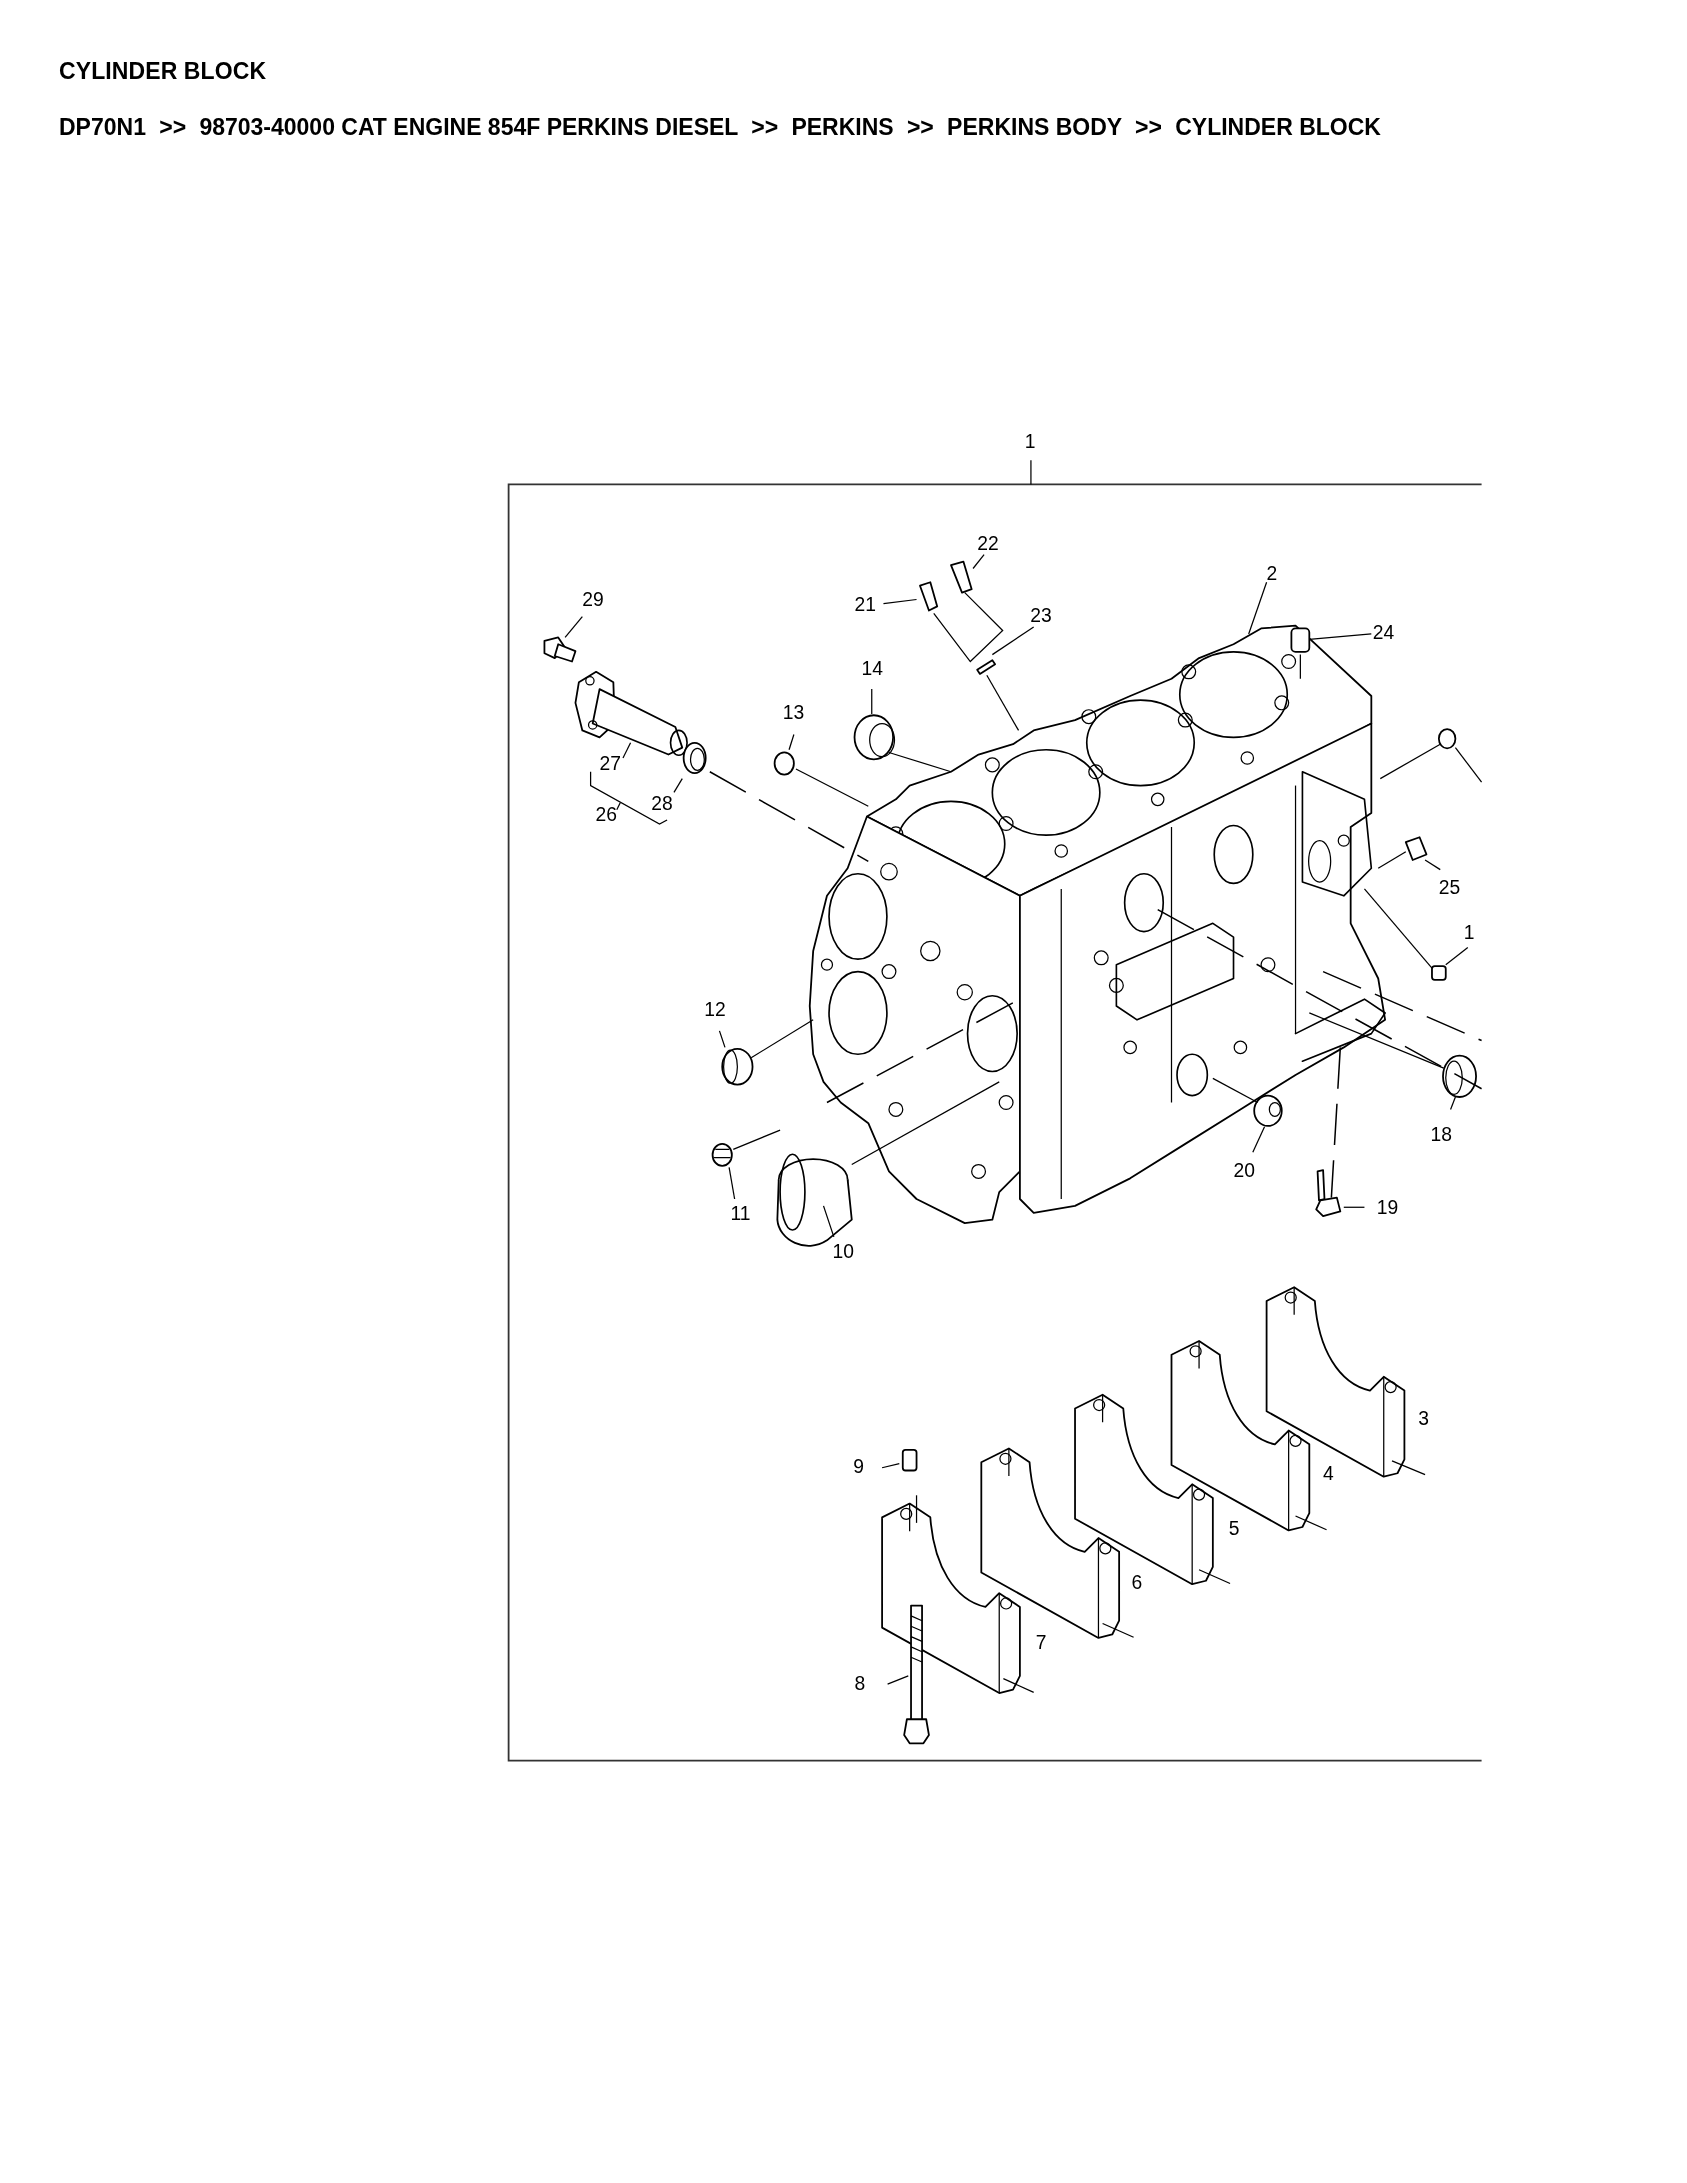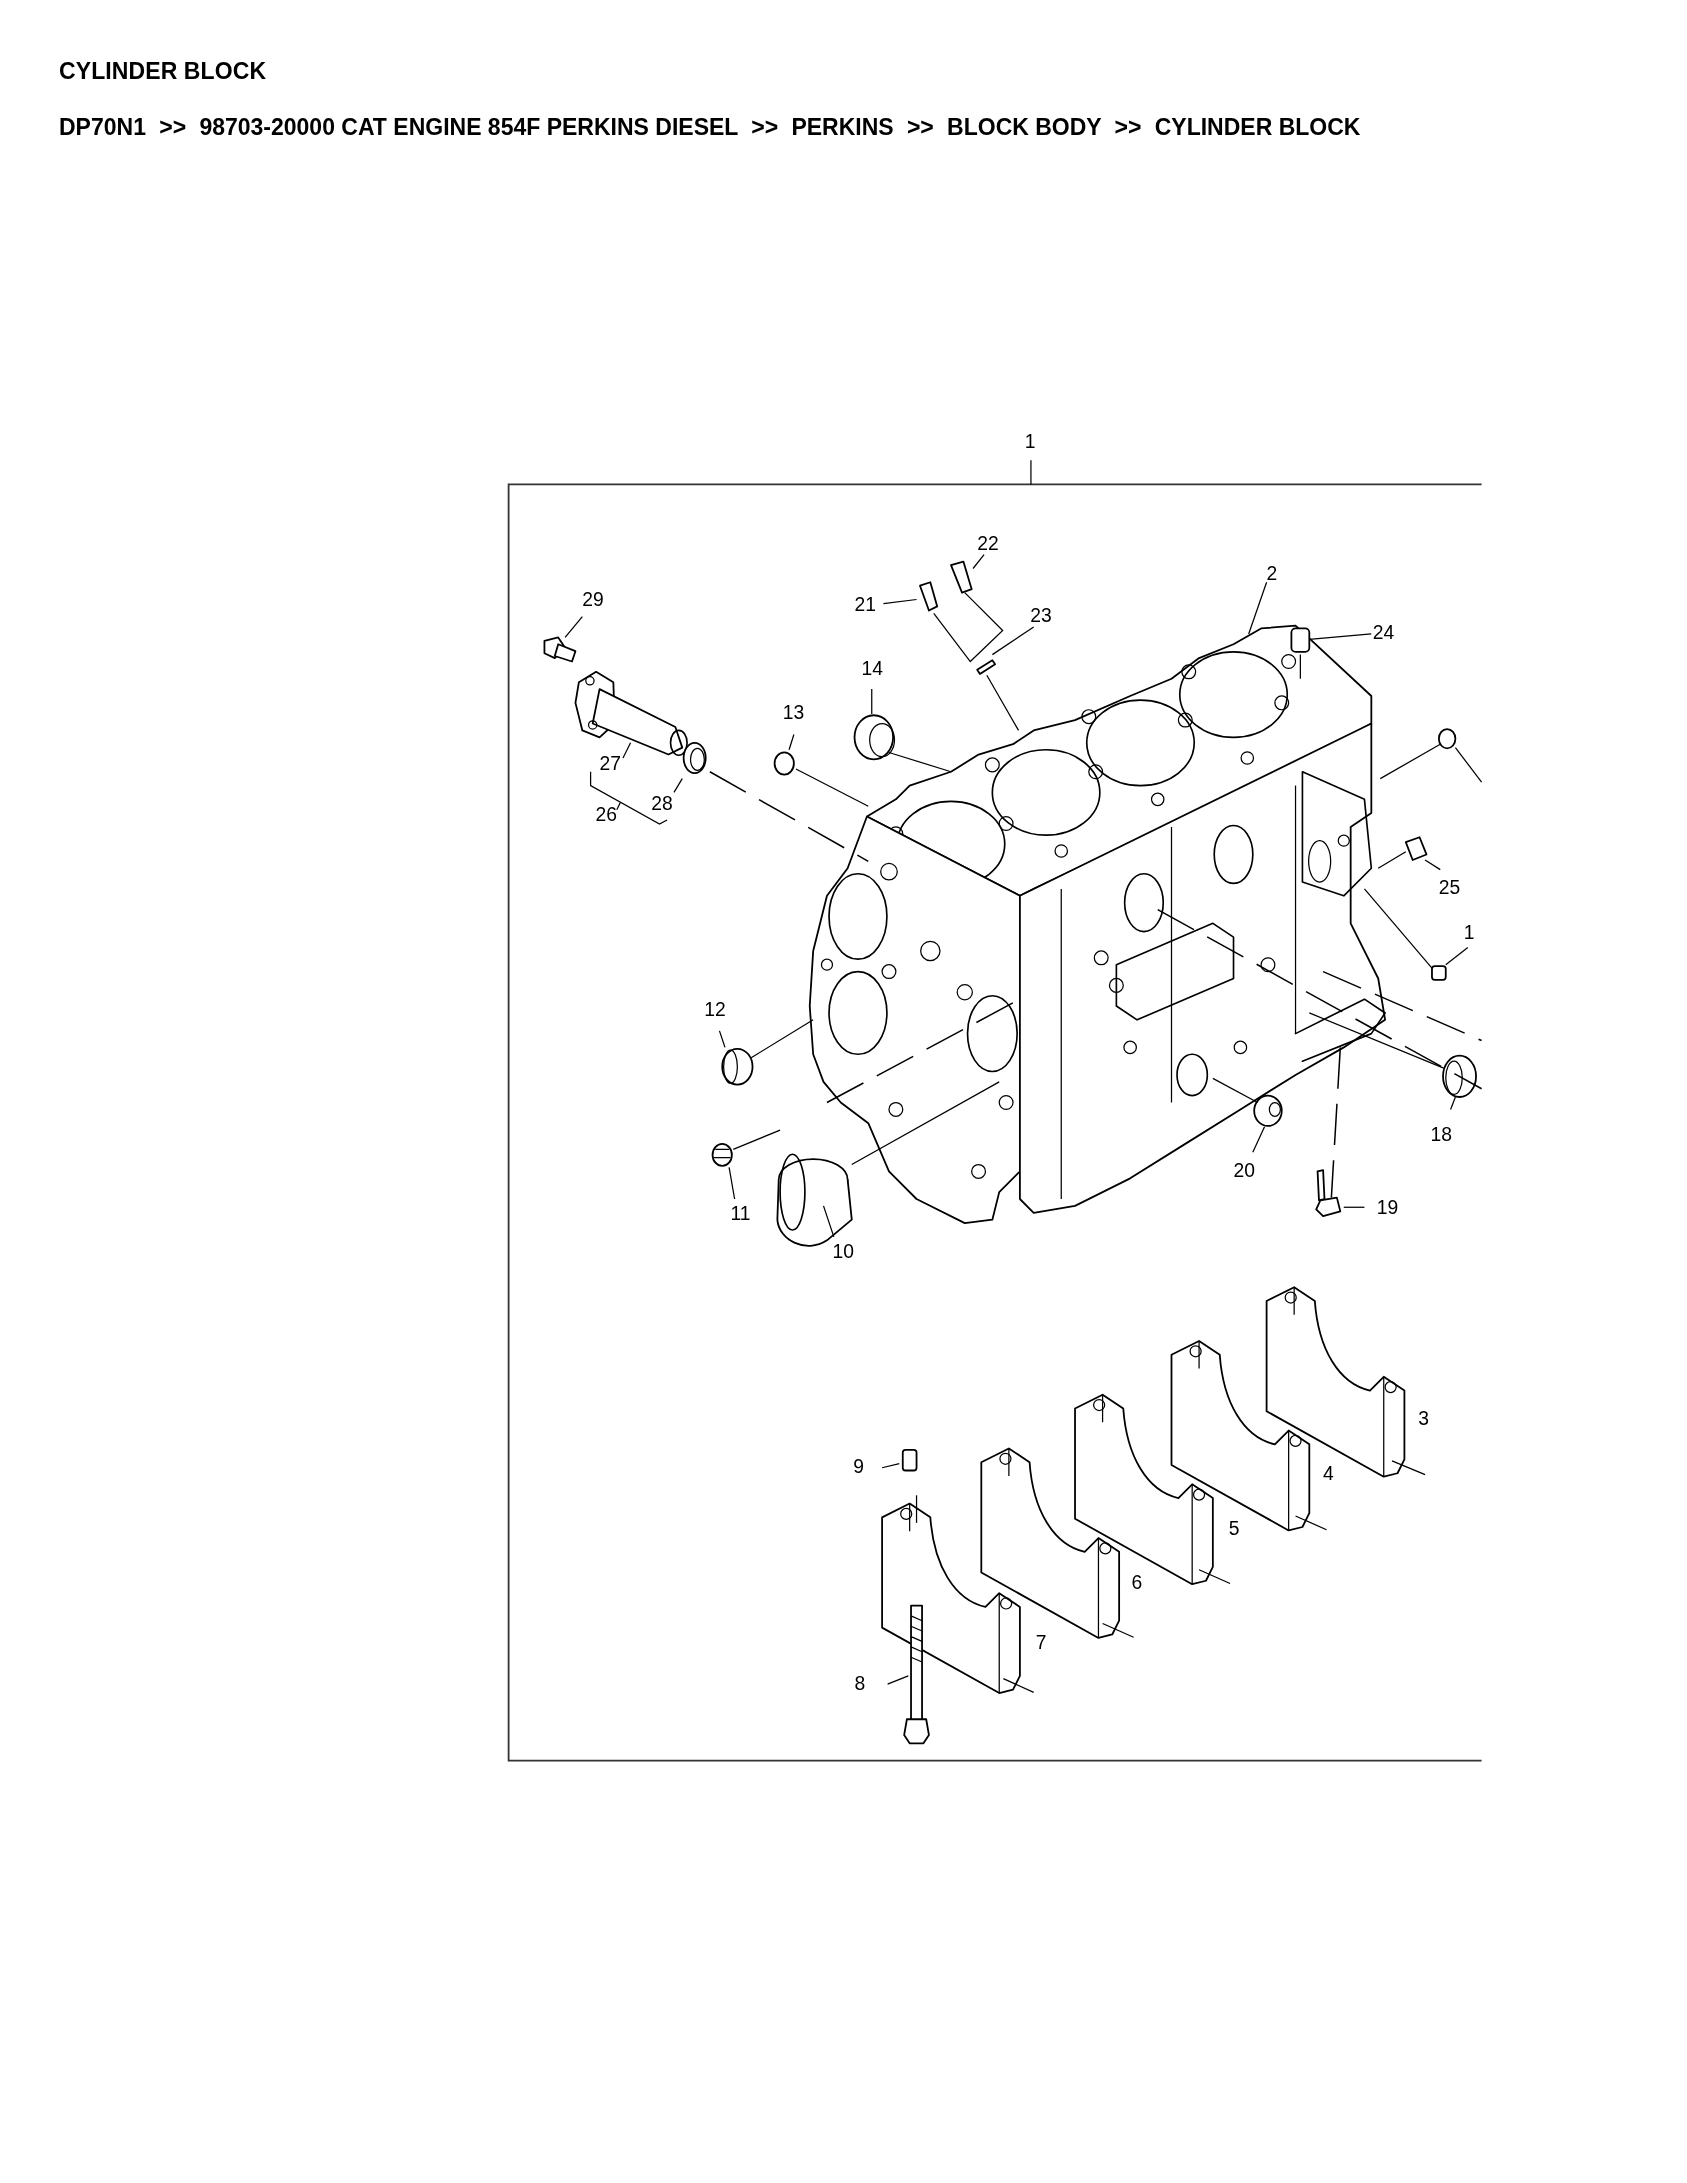--- a/index.html
+++ b/index.html
@@ -17,25 +17,25 @@
   .part { stroke: #000; stroke-width: 2.6; fill: #fff; stroke-linejoin: round; }
 </style>
 </head>
 <body>
 
 <div class="title">CYLINDER BLOCK</div>
 
 <div class="breadcrumb">
   <span>DP70N1</span>
   <span class="sep">&gt;&gt;</span>
-  <span>98703-20000 CAT ENGINE 854F PERKINS DIESEL</span>
+  <span>98703-40000 CAT ENGINE 854F PERKINS DIESEL</span>
   <span class="sep">&gt;&gt;</span>
   <span>PERKINS</span>
   <span class="sep">&gt;&gt;</span>
-  <span>BLOCK BODY</span>
+  <span>PERKINS BODY</span>
   <span class="sep">&gt;&gt;</span>
   <span>CYLINDER BLOCK</span>
 </div>
 
 <svg class="diagram" viewBox="0 0 2448 3168" xmlns="http://www.w3.org/2000/svg">
 
   <g>
     <path class="frame" d="M2150 703 L738 703 L738 2555 L2150 2555"></path>
     <line class="thin" x1="1496" y1="668" x2="1496" y2="703"></line>
   </g>

